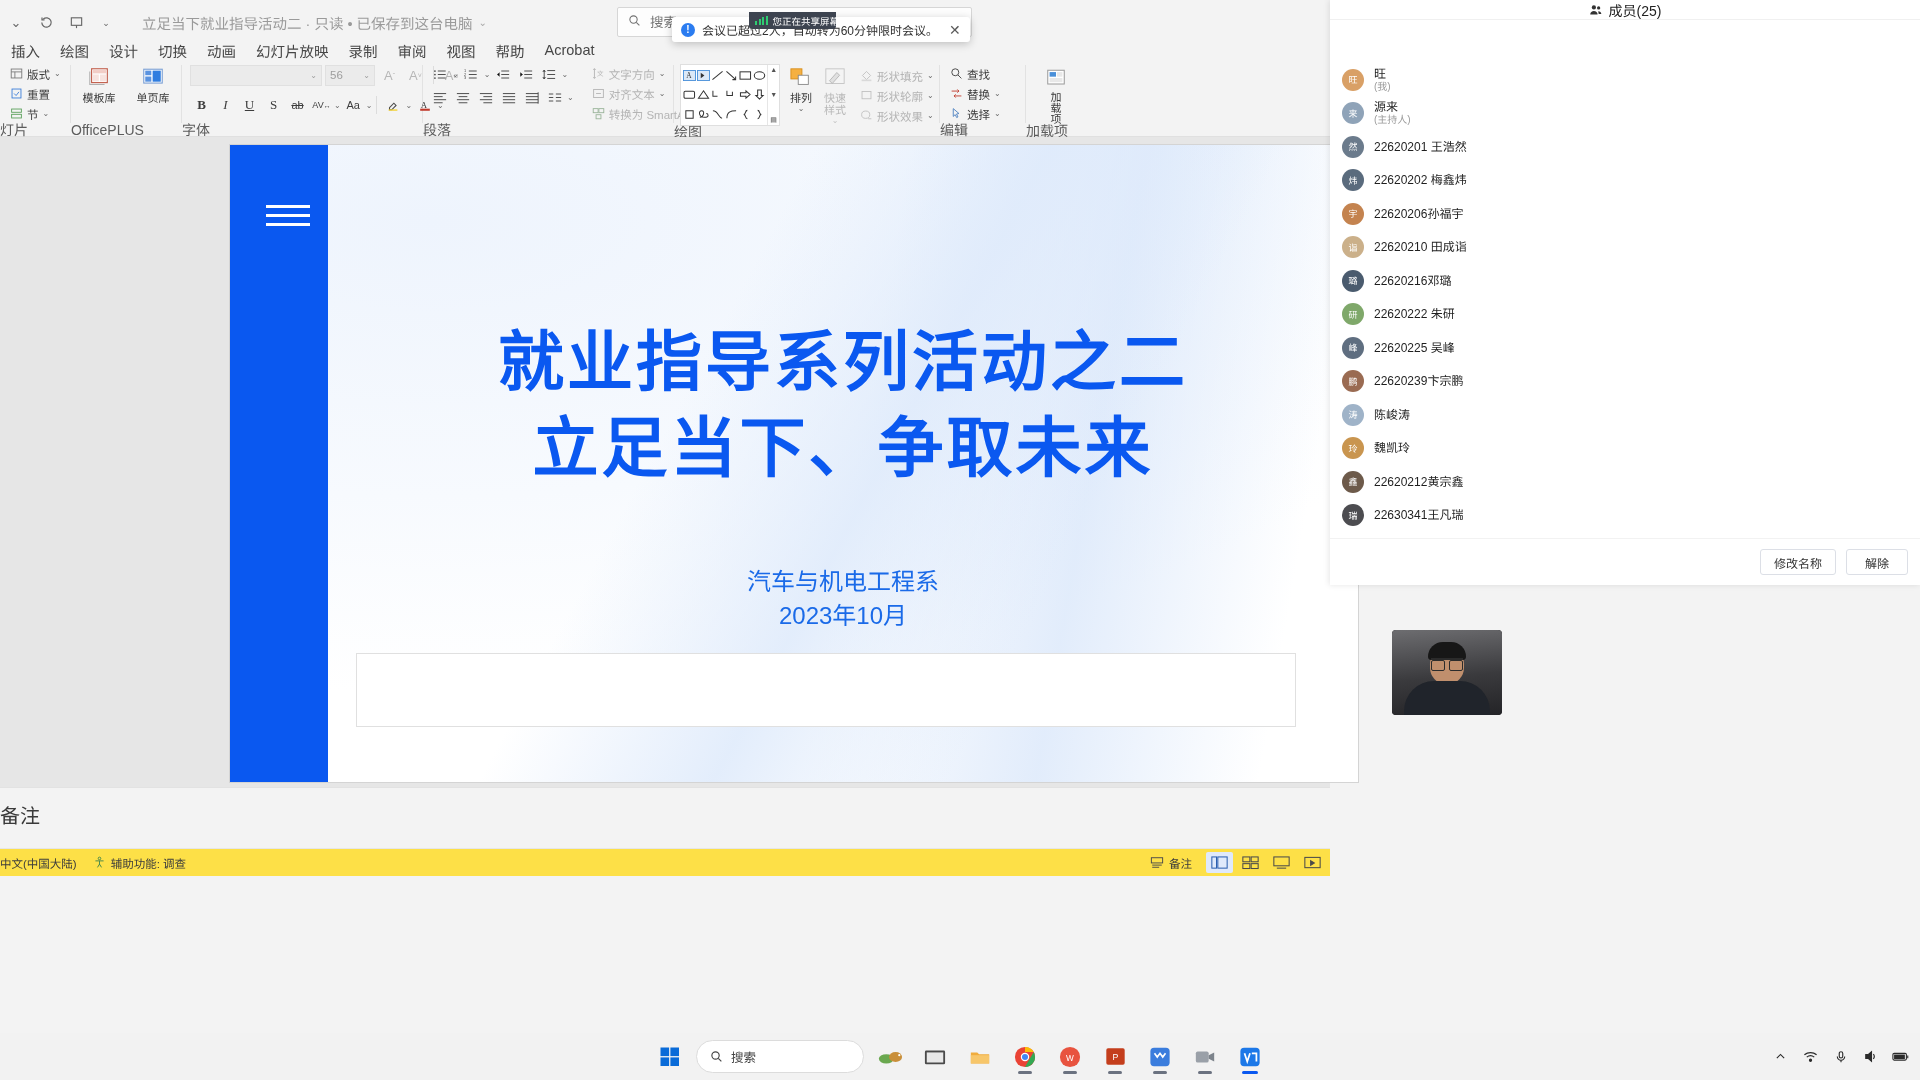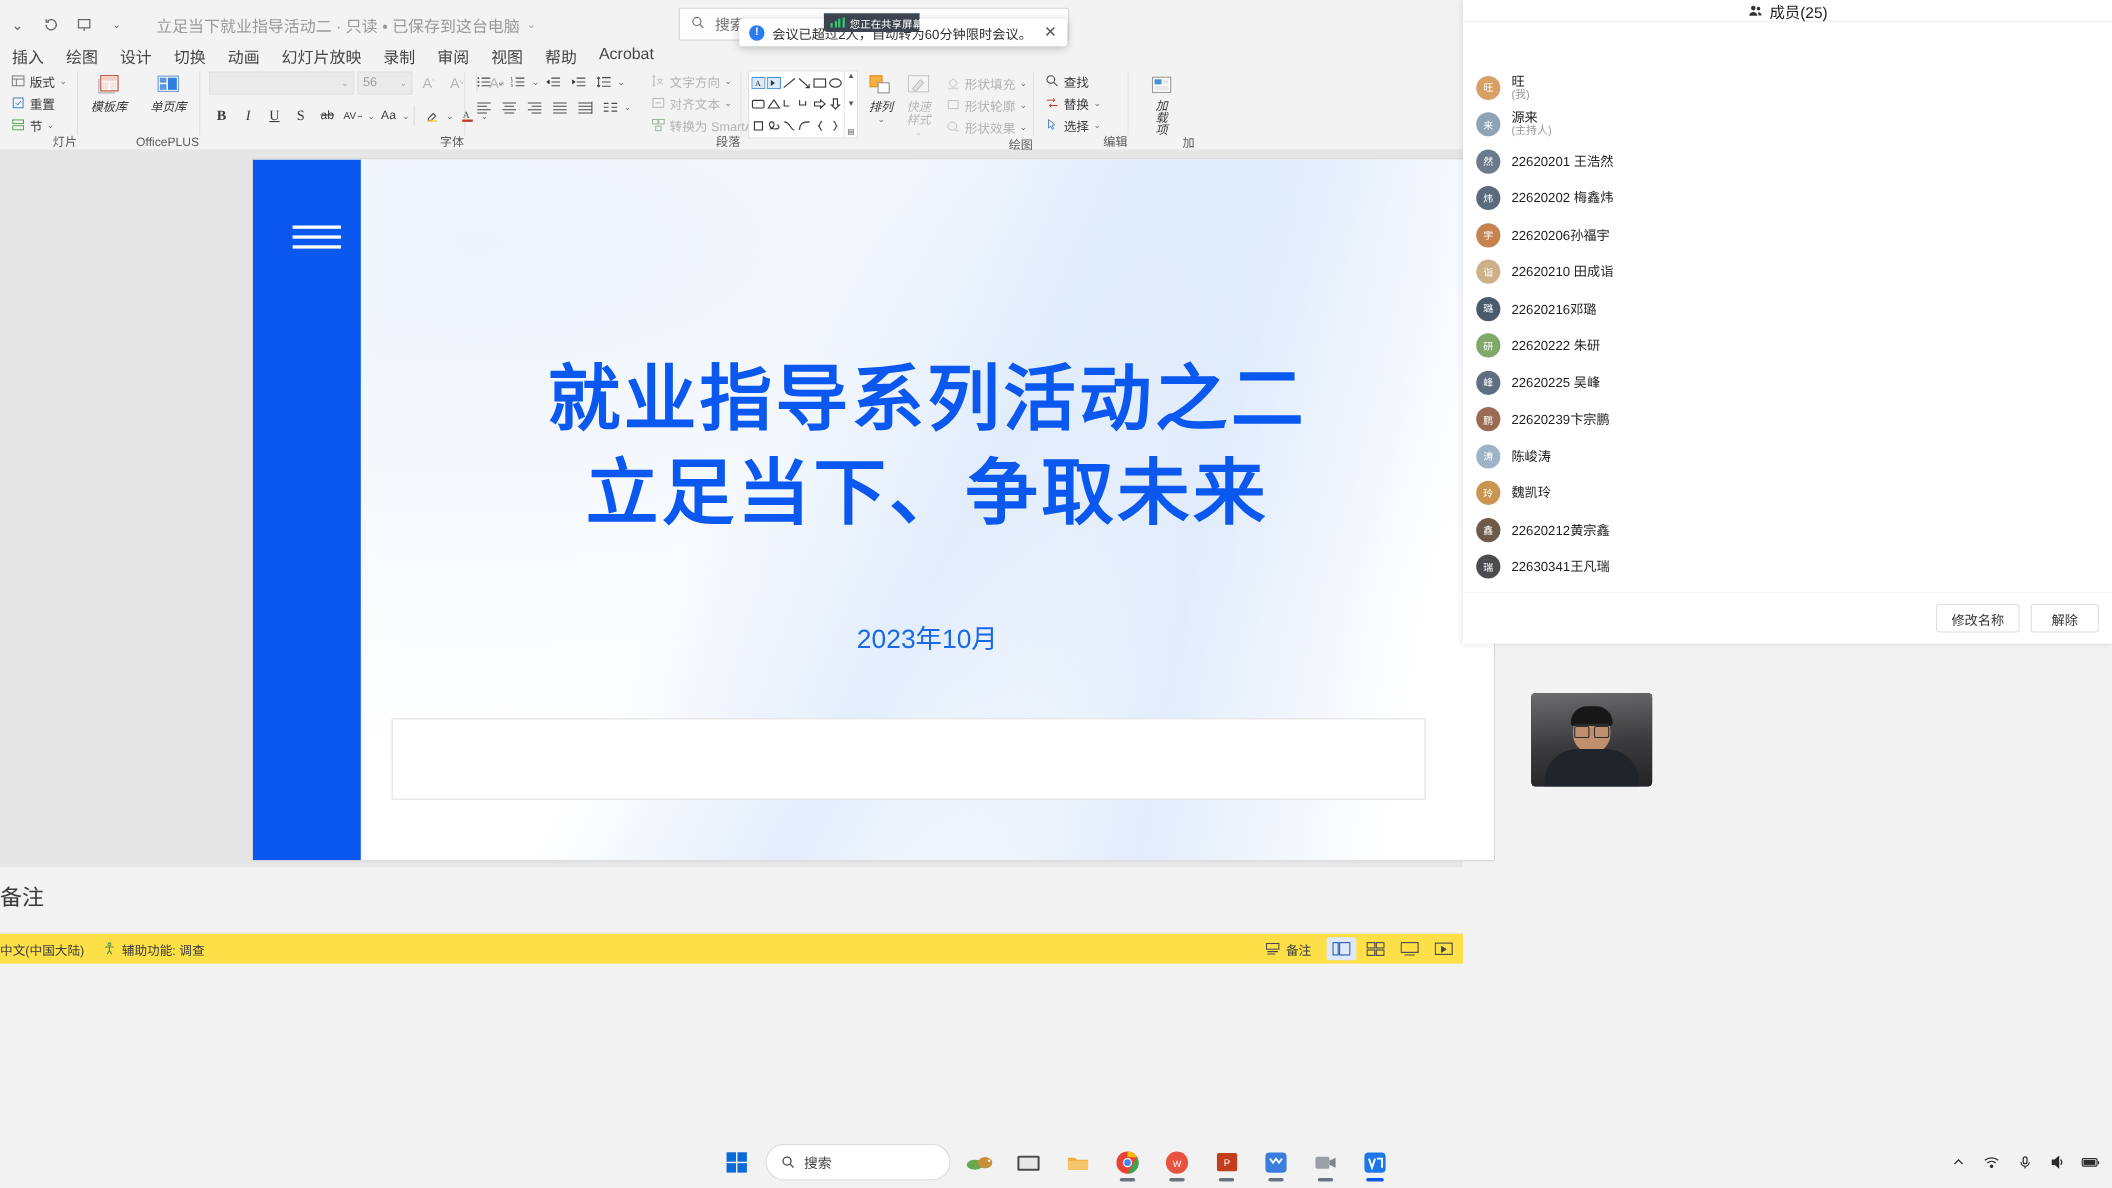--- a/index.html
+++ b/index.html
@@ -59,34 +59,34 @@
 
   
   .ribbon {
     position: absolute; left: 0; top: 61px; width: 1330px; height: 76px;
     background: #f3f3f3; border-bottom: 1px solid #e0e0e0;
     display: flex; align-items: flex-start;
   }
   .rgroup { position: relative; height: 76px; display: flex; flex-direction: column; }
   .rgroup-body { display: flex; align-items: flex-start; padding: 3px 6px 0 6px; gap: 4px; flex: 1; }
   .rgroup-label {
-    font-size: 11px; color: #5c5c5c; text-align: right; height: 13px; line-height: 13px; padding-left: 42px;
+    font-size: 14px; color: #5c5c5c; text-align: left; height: 13px; line-height: 13px;
   }
   .rgroup-sep { width: 1px; background: #e2e2e2; height: 58px; margin-top: 4px; }
 
   .vstack { display: flex; flex-direction: column; gap: 1px; }
   .mini-btn {
     display: flex; align-items: center; gap: 4px; font-size: 11.5px; color: #3b3b3b;
     padding: 1px 4px; border-radius: 2px; height: 19px; white-space: nowrap;
   }
   .mini-btn .chev { font-size: 8px; color: #6b6b6b; }
   .mini-btn.dim { color: #b4b4b4; }
   .big-btn {
     display: flex; flex-direction: column; align-items: center; width: 46px;
-    padding: 2px 0 0 0; border-radius: 2px; font-style: italic;
+    padding: 2px 0 0 0; border-radius: 2px;
   }
   .big-btn .lbl { font-size: 11px; color: #3b3b3b; margin-top: 2px; line-height: 12px; text-align: center; }
   .big-btn.dim .lbl { color: #b8b8b8; }
   .icon-box { width: 26px; height: 24px; display: flex; align-items: center; justify-content: center; }
 
   
   .font-row1 { display: flex; align-items: center; gap: 3px; }
   .font-row2 { display: flex; align-items: center; gap: 1px; margin-top: 4px; }
   .fontname {
     width: 132px; height: 21px; background: #ebebeb; border: 1px solid #e0e0e0;
@@ -808,20 +808,21 @@
         <div class="slide-hamburger">
           <div></div>
             <div></div>
             <div></div>
         </div>
         <div class="slide-title-wrap">
           <div class="slide-title-line">就业指导系列活动之二</div>
           <div class="slide-title-line">立足当下、争取未来</div>
         </div>
         <div class="slide-sub-wrap">
+          <div class="slide-sub-line">汽车与机电工程系</div>
           <div class="slide-sub-line">2023年10月</div>
         </div>
         <div class="slide-box"></div>
       </div>
     </div>
 
     <div class="notes-pane">
       <div class="notes-label">备注</div>
     </div>
 

